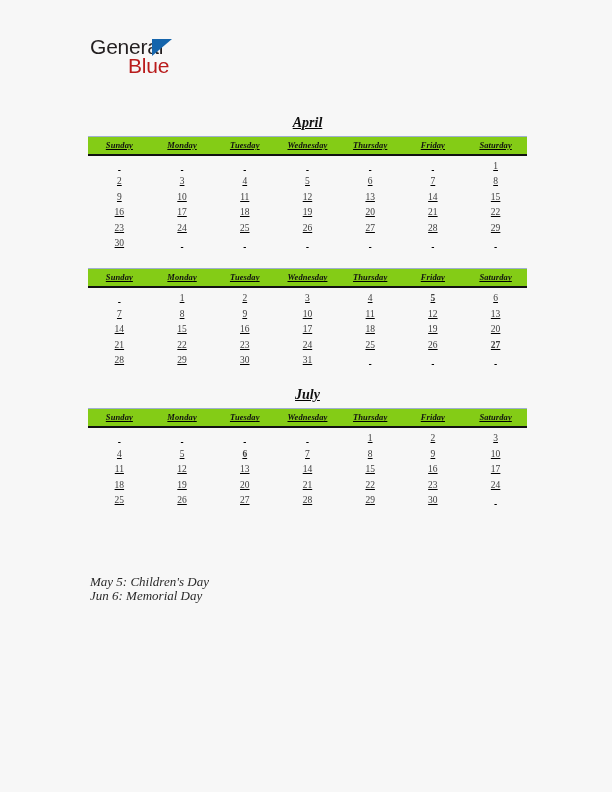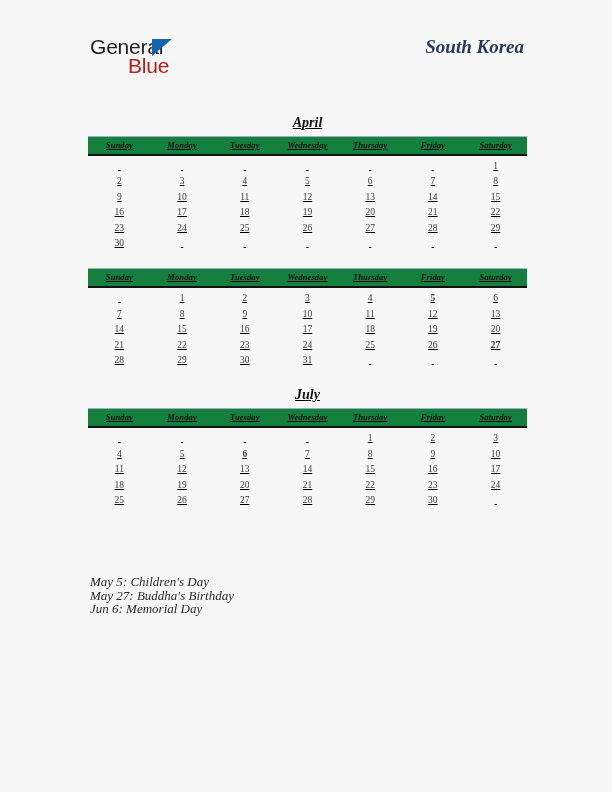--- a/index.html
+++ b/index.html
@@ -110,21 +110,21 @@
     color: #101010;
     line-height: 20px;
     padding-bottom: 3px;
   }
   table.cal {
     width: 439px;
     border-collapse: collapse;
     table-layout: fixed;
   }
   table.cal thead th {
-    background: #15803d;
+    background: #84cc16;
     border-top: 1px solid #9fb0cf;
     border-bottom: 2px solid #111111;
     font-family: "Liberation Serif", "DejaVu Serif", serif;
     font-style: italic;
     font-weight: bold;
     font-size: 8.5px;
     color: #111111;
     height: 17px;
     line-height: 17px;
     text-align: center;
@@ -174,21 +174,20 @@
 
 <div class="page-header">
 
   <div class="logo">
     <span class="logo-general">General</span>
     <span class="logo-triangle"></span>
     <span class="logo-blue">Blue</span>
   </div>
 
   <div class="title-block">
-    <div class="title-sub">South Korea</div>
   </div>
 
 </div>
 
 <div class="months" id="months-container">
     <div class="month-block">
       <div class="month-name">April</div>
       <table class="cal">
         <thead>
           <tr>
@@ -381,15 +380,14 @@
             <td>30</td>
             <td class="empty">&nbsp;</td>
           </tr>
         </tbody>
       </table>
     </div>
   </div>
 
 <div class="notes" id="notes-container">
     <div class="note-line">May 5: Children's Day</div>
-    <div class="note-line">May 27: Buddha's Birthday</div>
     <div class="note-line">Jun 6: Memorial Day</div>
   </div>
 
 </body></html>

